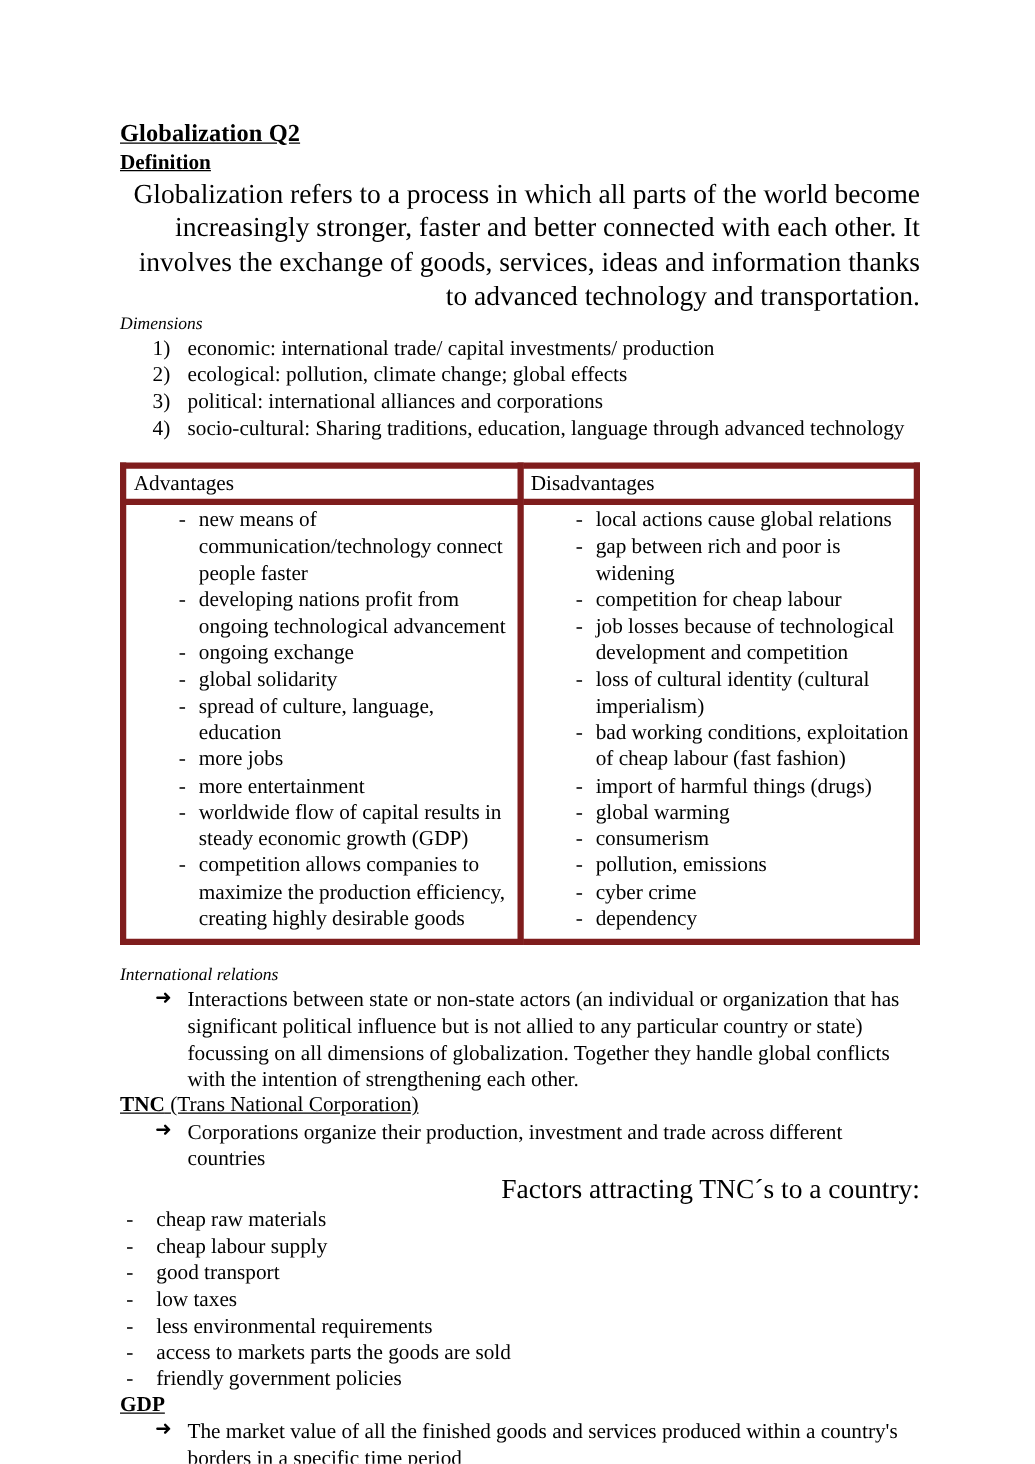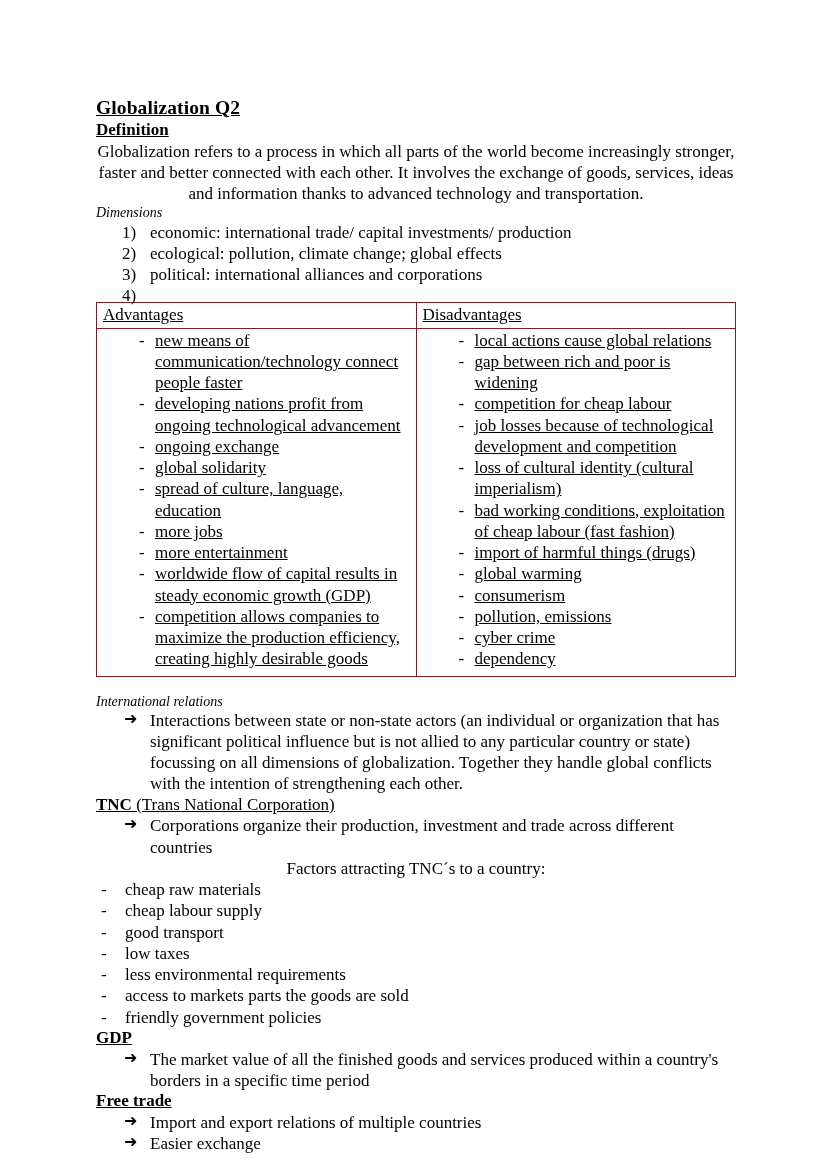--- a/index.html
+++ b/index.html
@@ -45,24 +45,24 @@
     margin: 0;
     text-decoration: underline;
   }
   .sub-head-italic {
     font-size: 14px;
     font-style: italic;
     line-height: 1.22;
     margin: 0;
   }
   .para {
-    font-size: 17px;
-    line-height: 1.25;
-    margin: 0;
-    text-align: center;
+    font-size: 22px;
+    line-height: 1.25;
+    margin: 0;
+    text-align: right;
   }
   .inline-reg { font-weight: normal; }
 
   
   .num-list {
     margin: 0;
     padding: 0;
     list-style: none;
     font-size: 17px;
     line-height: 1.25;
@@ -80,25 +80,24 @@
   }
 
   
   .ad-table {
     margin-top: 17px;
     border-collapse: collapse;
     width: 640px;
     table-layout: fixed;
   }
   .ad-table td, .ad-table th {
-    border: 1px solid #7f1d1d;
+    border: 5px solid #7f1d1d;
     vertical-align: top;
     padding: 0;
     width: 50%;
-    text-decoration: underline;
   }
   .ad-table th {
     text-align: left;
     font-weight: normal;
     font-size: 17px;
     line-height: 1.25;
     padding: 1px 0 2px 6px;
   }
   .cell-list {
     margin: 0;
@@ -180,20 +179,21 @@
       <li>
         <span class="marker">2)</span>
         <span>ecological: pollution, climate change; global effects</span>
       </li>
       <li>
         <span class="marker">3)</span>
         <span>political: international alliances and corporations</span>
       </li>
       <li>
         <span class="marker">4)</span>
+        <span>socio-cultural: Sharing traditions, education, language  through advanced technology</span>
       </li>
     </ol>
 
     <table class="ad-table">
       <thead>
         <tr>
           <th>Advantages</th>
           <th>Disadvantages</th>
         </tr>
       </thead>

